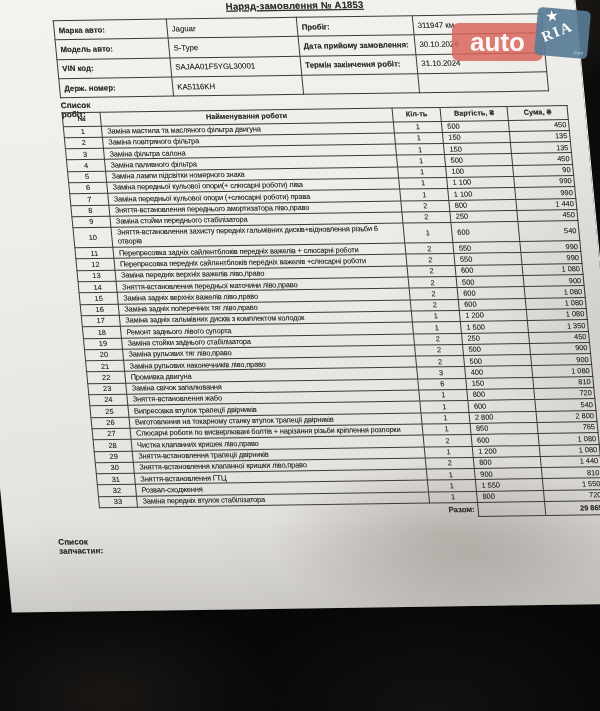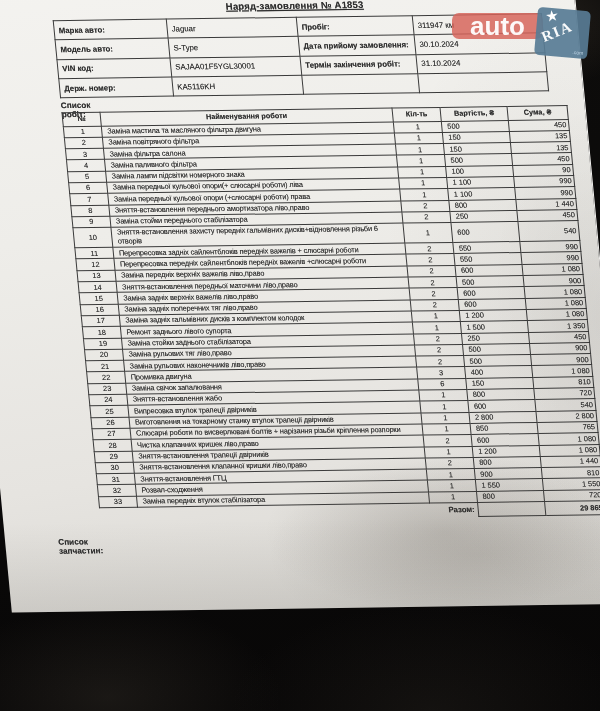--- a/index.html
+++ b/index.html
@@ -58,21 +58,21 @@
   .works td.price{padding-left:5px;}
   .works td.sum{text-align:right;padding-right:2px;}
   .works tfoot tr{height:13.5px;}
   .works tfoot td{border:none;}
   .works tfoot td.price,.works tfoot td.sum{border:1px solid #3a3a3a;}
   .works tfoot td.tlabel{font-weight:bold;text-align:right;padding-right:3px;font-size:7.8px;white-space:nowrap;overflow:visible;}
   .works tfoot td.sum{font-weight:bold;}
 
   
   .wm{position:absolute;left:452px;top:10px;z-index:10;}
-  .wm-auto{position:absolute;left:0;top:3px;width:91px;height:26px;border-radius:7px;
+  .wm-auto{position:absolute;left:0;top:13px;width:91px;height:38px;border-radius:7px;
     background:rgba(214,100,91,.84);display:flex;align-items:center;justify-content:center;text-align:center;}
   .wm-auto span{color:rgba(255,255,255,.95);font-size:26px;font-weight:bold;letter-spacing:0;line-height:1;}
   .wm-ria{position:absolute;left:84px;top:-1px;width:53px;height:48px;border-radius:5px;
     background:rgba(88,124,149,.92);transform:rotate(5deg);}
   .wm-star{position:absolute;left:8px;top:-1px;color:#fff;font-size:15px;transform:rotate(-12deg);
     font-family:"DejaVu Sans",sans-serif;}
   .wm-ria-text{position:absolute;left:5px;top:15px;color:rgba(255,255,255,.96);
     font-family:"Liberation Serif","DejaVu Serif",serif;font-weight:bold;font-size:15px;
     letter-spacing:1.5px;transform:rotate(-27deg);}
   .wm-com{position:absolute;right:4px;bottom:3px;font-size:5px;color:rgba(205,225,240,.85);}

